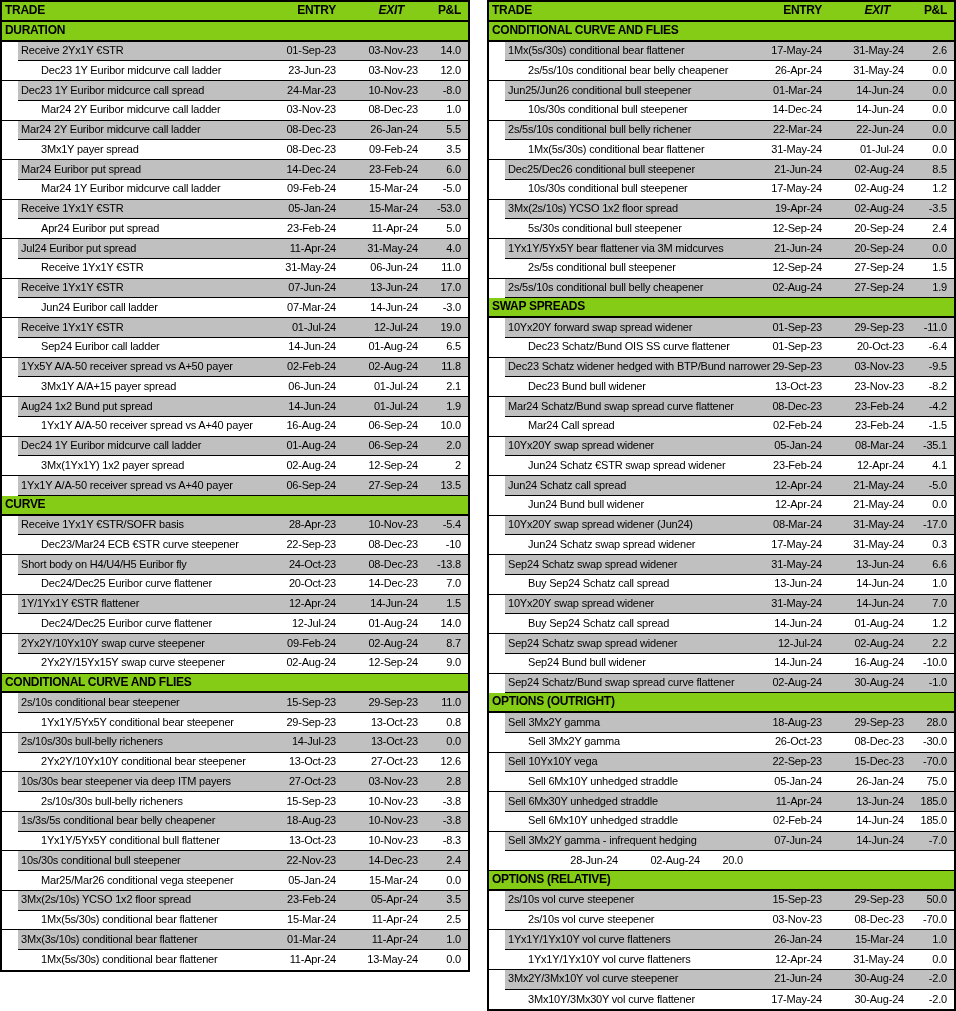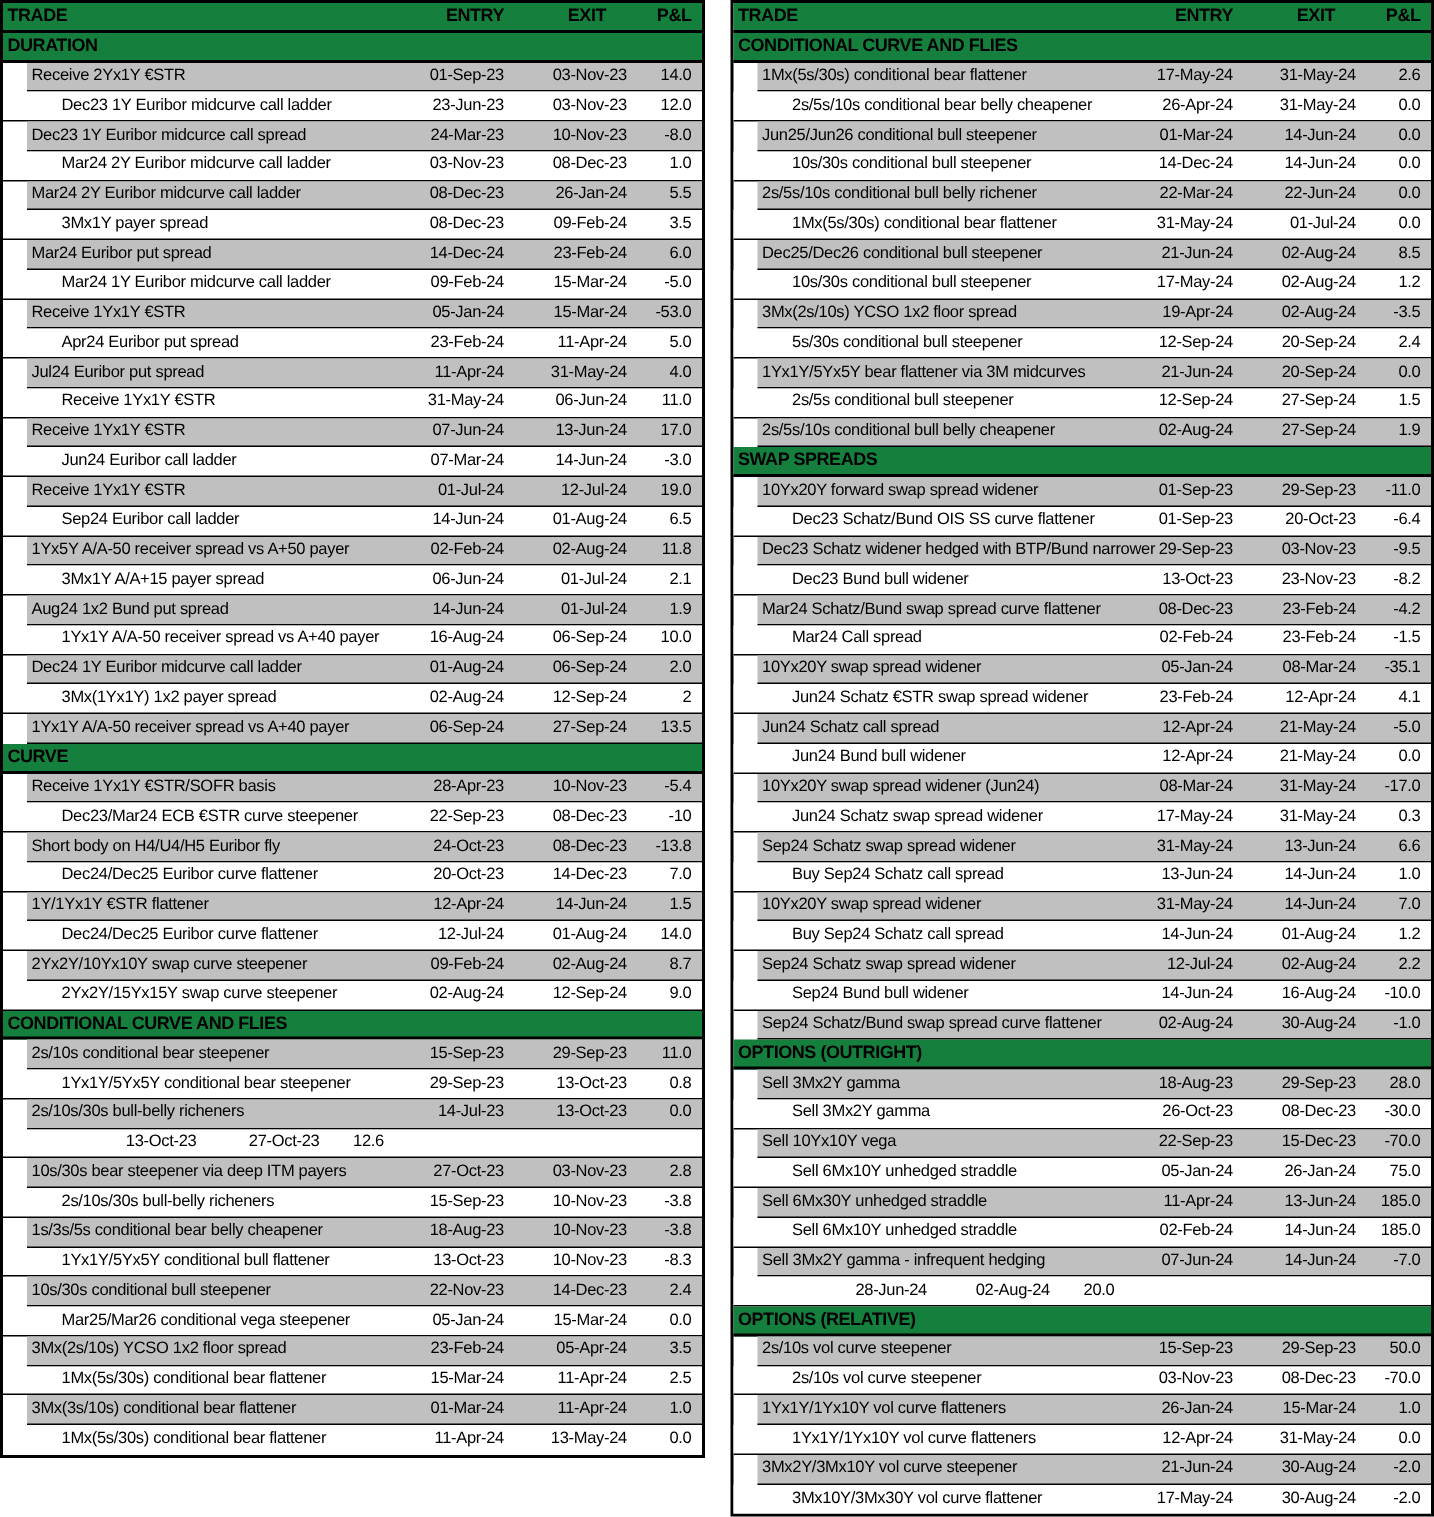--- a/index.html
+++ b/index.html
@@ -20,31 +20,31 @@
   .row{
     display:flex;align-items:center;
     height:19.75px;line-height:19.75px;
     box-sizing:border-box;
     border-bottom:1px solid var(--border,#000);
     white-space:nowrap;
   }
   .row:last-child{border-bottom:none;}
   .row.header-row,.row.section-row{
     font-weight:bold;font-size:12px;letter-spacing:-0.3px;
-    border-bottom-width:2px;background:#15803d;
+    border-bottom-width:2px;background:#84cc16;
   }
   .row.data-row{font-size:11px;letter-spacing:-0.2px;}
   .row.data-row.odd{background:var(--gray,#C0C0C0);margin-left:16px;}
   .row.data-row.even{background:#fff;padding-left:36px;}
   .c{box-sizing:border-box;overflow:visible;}
   .c.trade{flex:1;min-width:0;text-align:left;padding-left:3px;}
   .c.entry{width:93px;text-align:right;flex:none;}
   .c.exit{width:82px;text-align:right;flex:none;}
   .c.pnl{width:50px;text-align:right;padding-right:7px;flex:none;}
-  .header-row .exit{padding-right:14px;}
+  .header-row .exit{padding-right:14px;font-style:italic;}
 </style>
 </head>
 <body style="--gray: #C0C0C0; --border: #000000; --text: #000000;">
 
 <div class="ttable" id="table-left">
     <div class="row header-row">
       <div class="c trade">TRADE</div>
       <div class="c entry">ENTRY</div>
       <div class="c exit">EXIT</div>
       <div class="c pnl">P&amp;L</div>
@@ -256,20 +256,21 @@
       <div class="c exit">13-Oct-23</div>
       <div class="c pnl">0.8</div>
     </div>
     <div class="row data-row odd">
       <div class="c trade">2s/10s/30s bull-belly richeners</div>
       <div class="c entry">14-Jul-23</div>
       <div class="c exit">13-Oct-23</div>
       <div class="c pnl">0.0</div>
     </div>
     <div class="row data-row even">
+      <div class="c trade">2Yx2Y/10Yx10Y conditional bear steepener</div>
       <div class="c entry">13-Oct-23</div>
       <div class="c exit">27-Oct-23</div>
       <div class="c pnl">12.6</div>
     </div>
     <div class="row data-row odd">
       <div class="c trade">10s/30s bear steepener via deep ITM payers</div>
       <div class="c entry">27-Oct-23</div>
       <div class="c exit">03-Nov-23</div>
       <div class="c pnl">2.8</div>
     </div>

